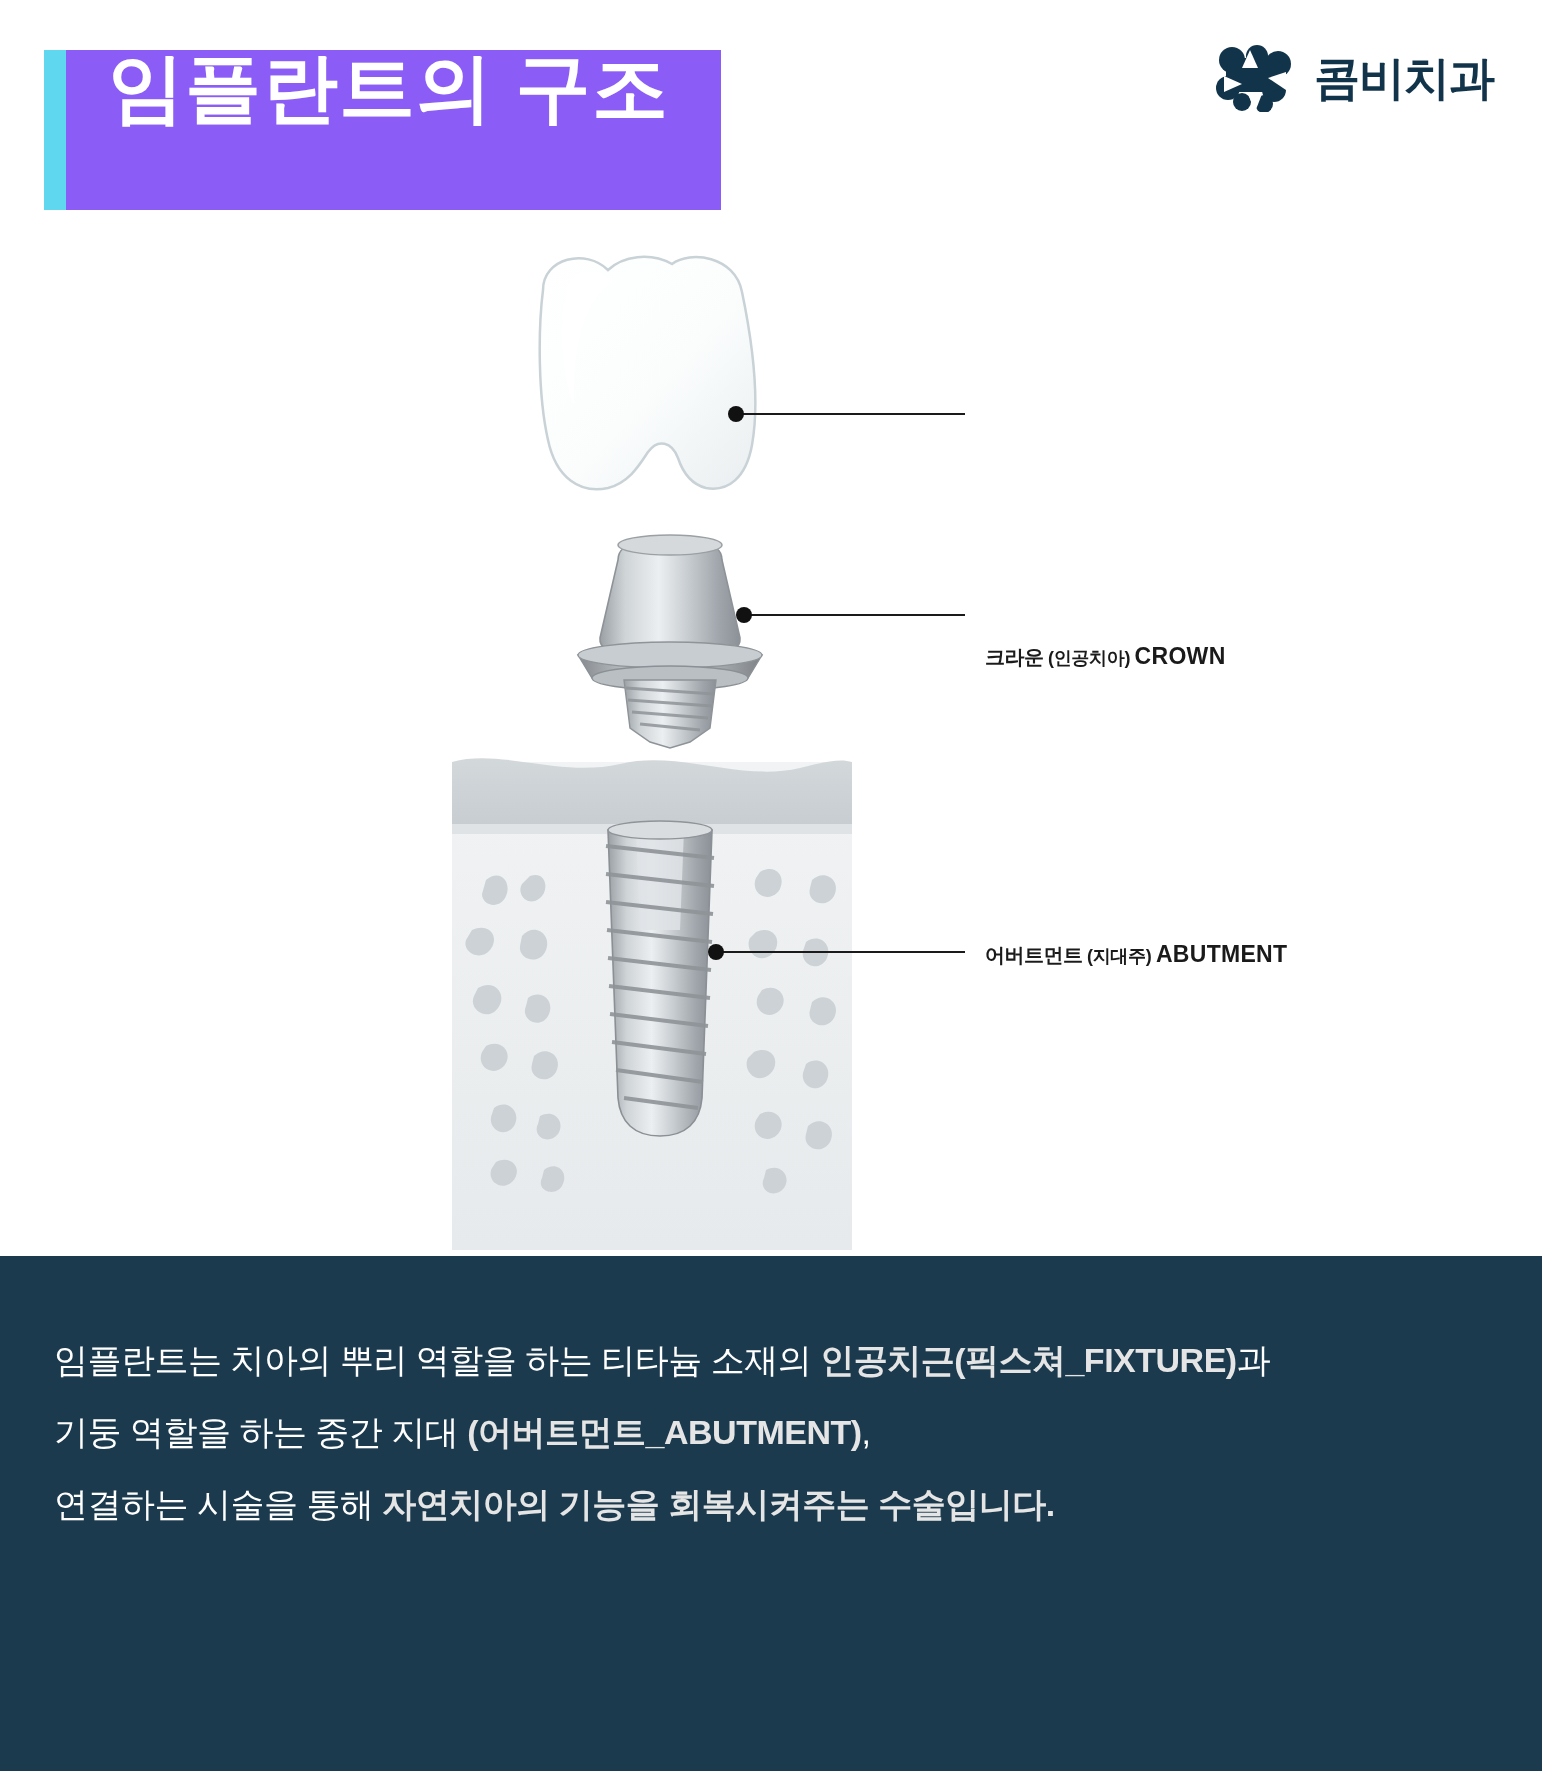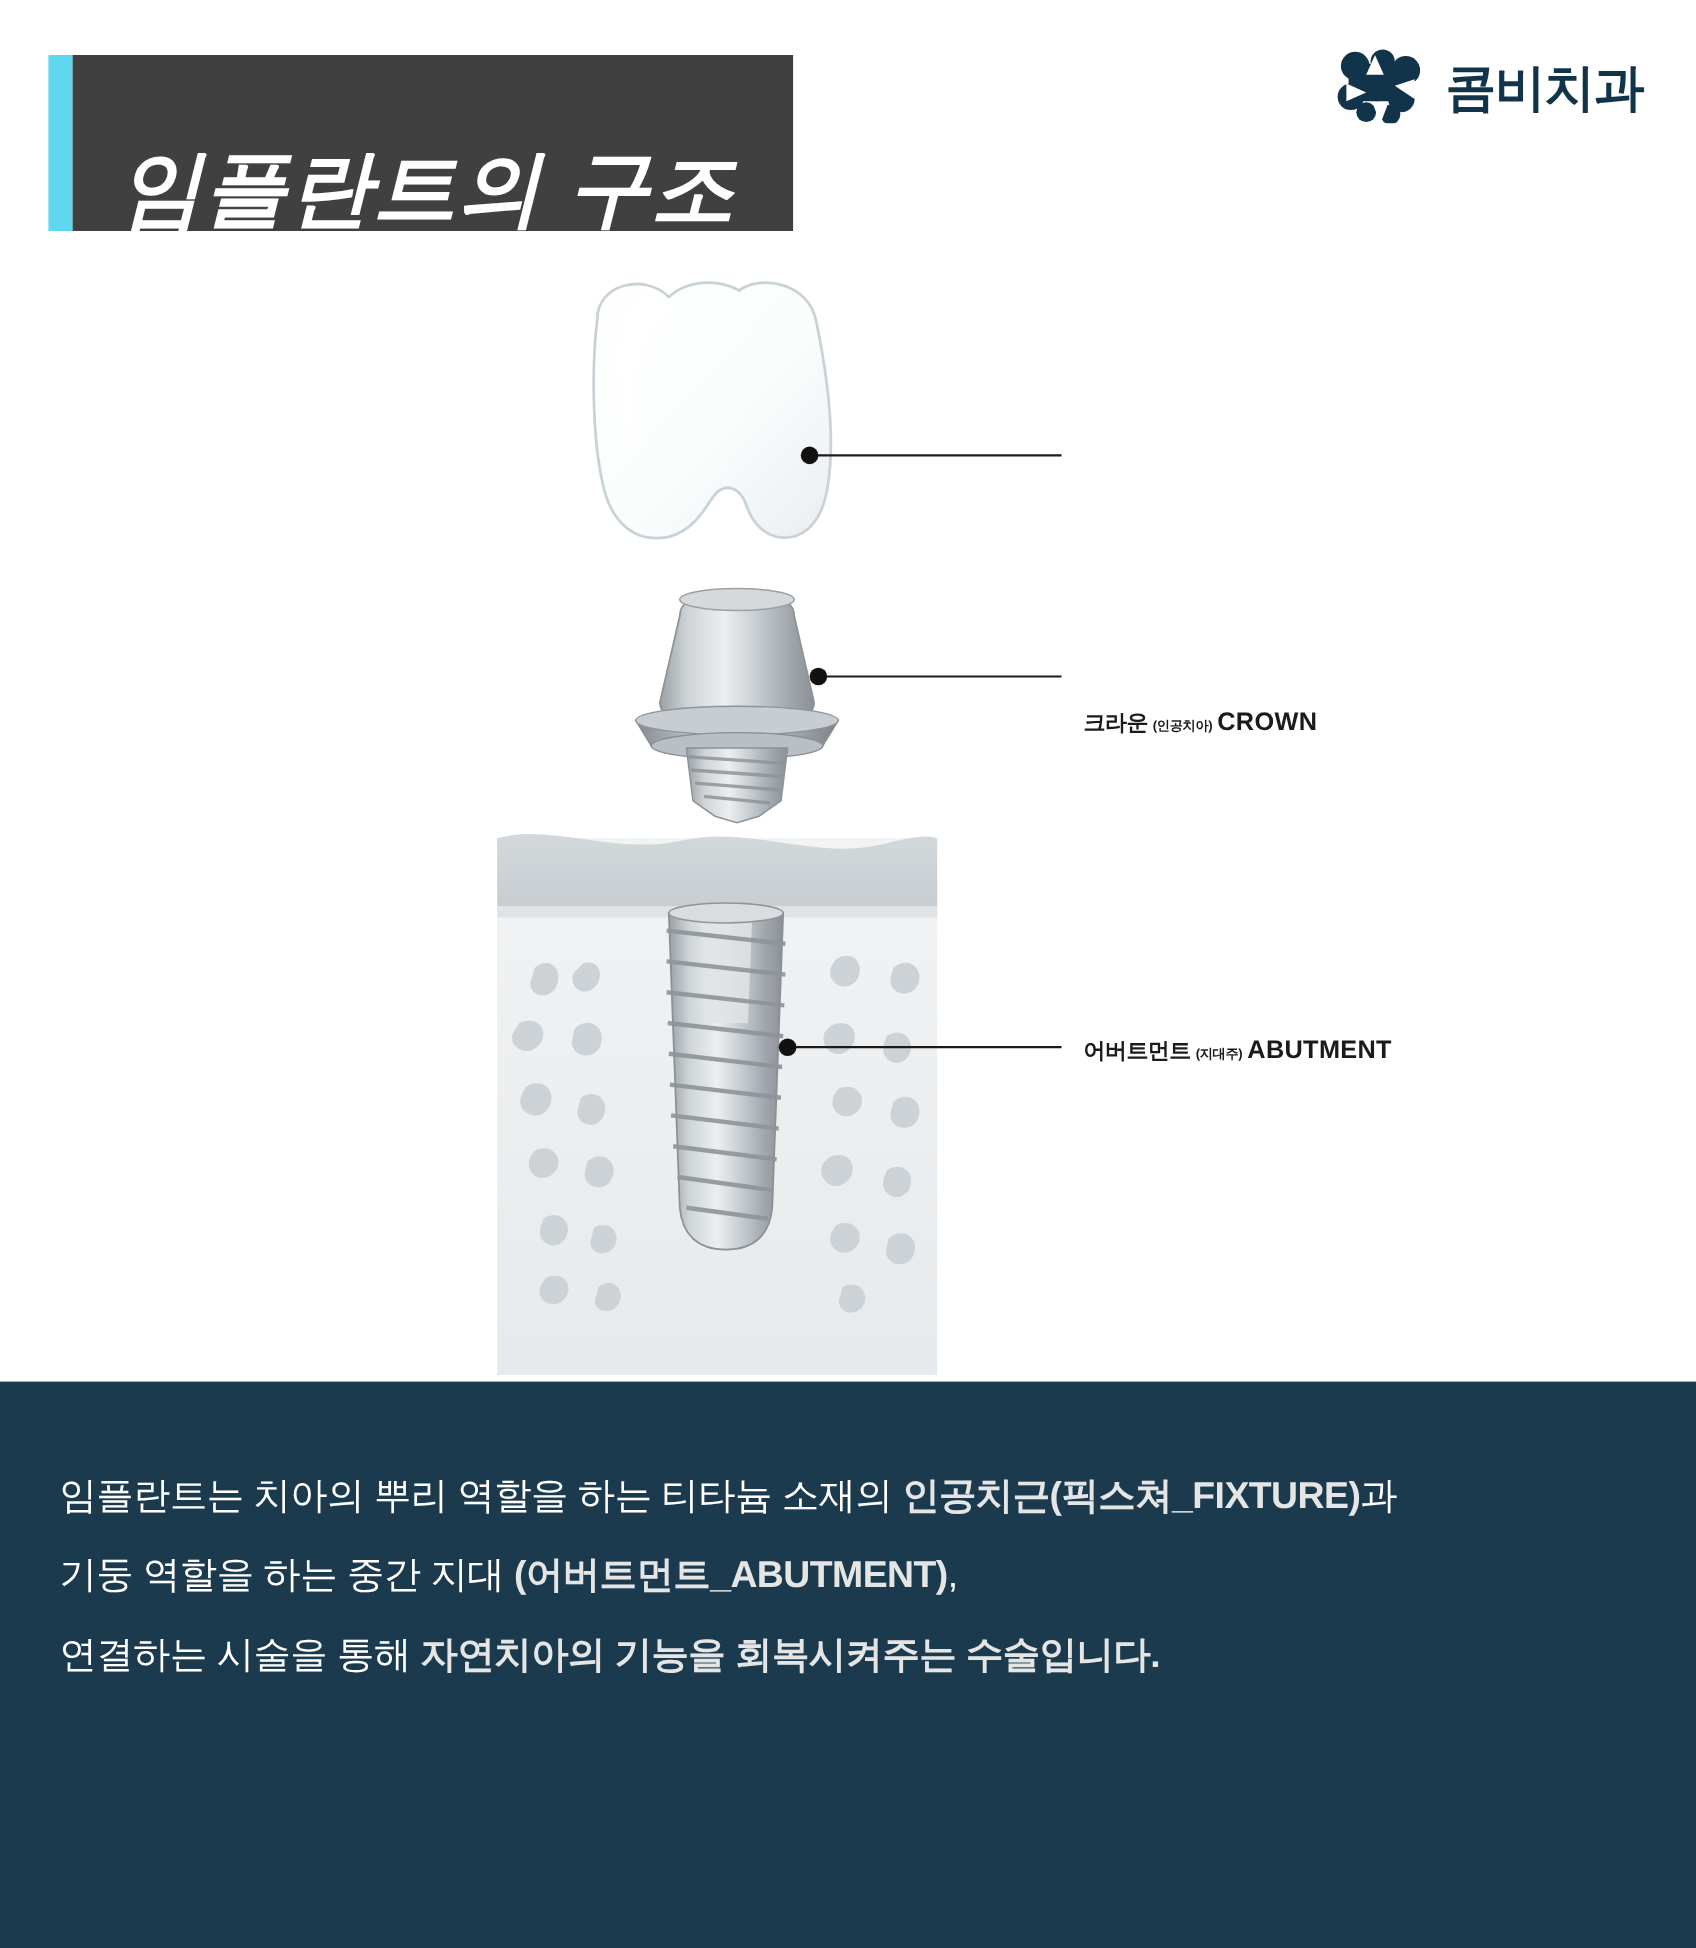--- a/index.html
+++ b/index.html
@@ -23,25 +23,24 @@
     top: 50px;
     display: flex;
     align-items: stretch;
     height: 160px;
   }
   .title-accent {
     width: 22px;
     background: #5fd7ef;
   }
   .title-box {
-    background: #404040;
+    background: #8b5cf6;
     padding: 0 52px 0 42px;
     display: flex;
-    align-items: flex-end;
-    font-style: italic;
+    align-items: flex-start;
   }
   .title-text {
     color: #ffffff;
     font-size: 76px;
     font-weight: bold;
     letter-spacing: 1px;
     line-height: 1;
     white-space: nowrap;
   }
 
@@ -75,21 +74,21 @@
     position: absolute;
     white-space: nowrap;
     color: #1a1a1a;
   }
   .callout-label .ko {
     font-size: 20px;
     font-weight: bold;
     letter-spacing: -0.5px;
   }
   .callout-label .sub {
-    font-size: 12px;
+    font-size: 18px;
     font-weight: bold;
     letter-spacing: -0.3px;
   }
   .callout-label .en {
     font-size: 23px;
     font-weight: bold;
     letter-spacing: 0.3px;
   }
 
   #label-crown   { left: 985px; top: 413px; }

